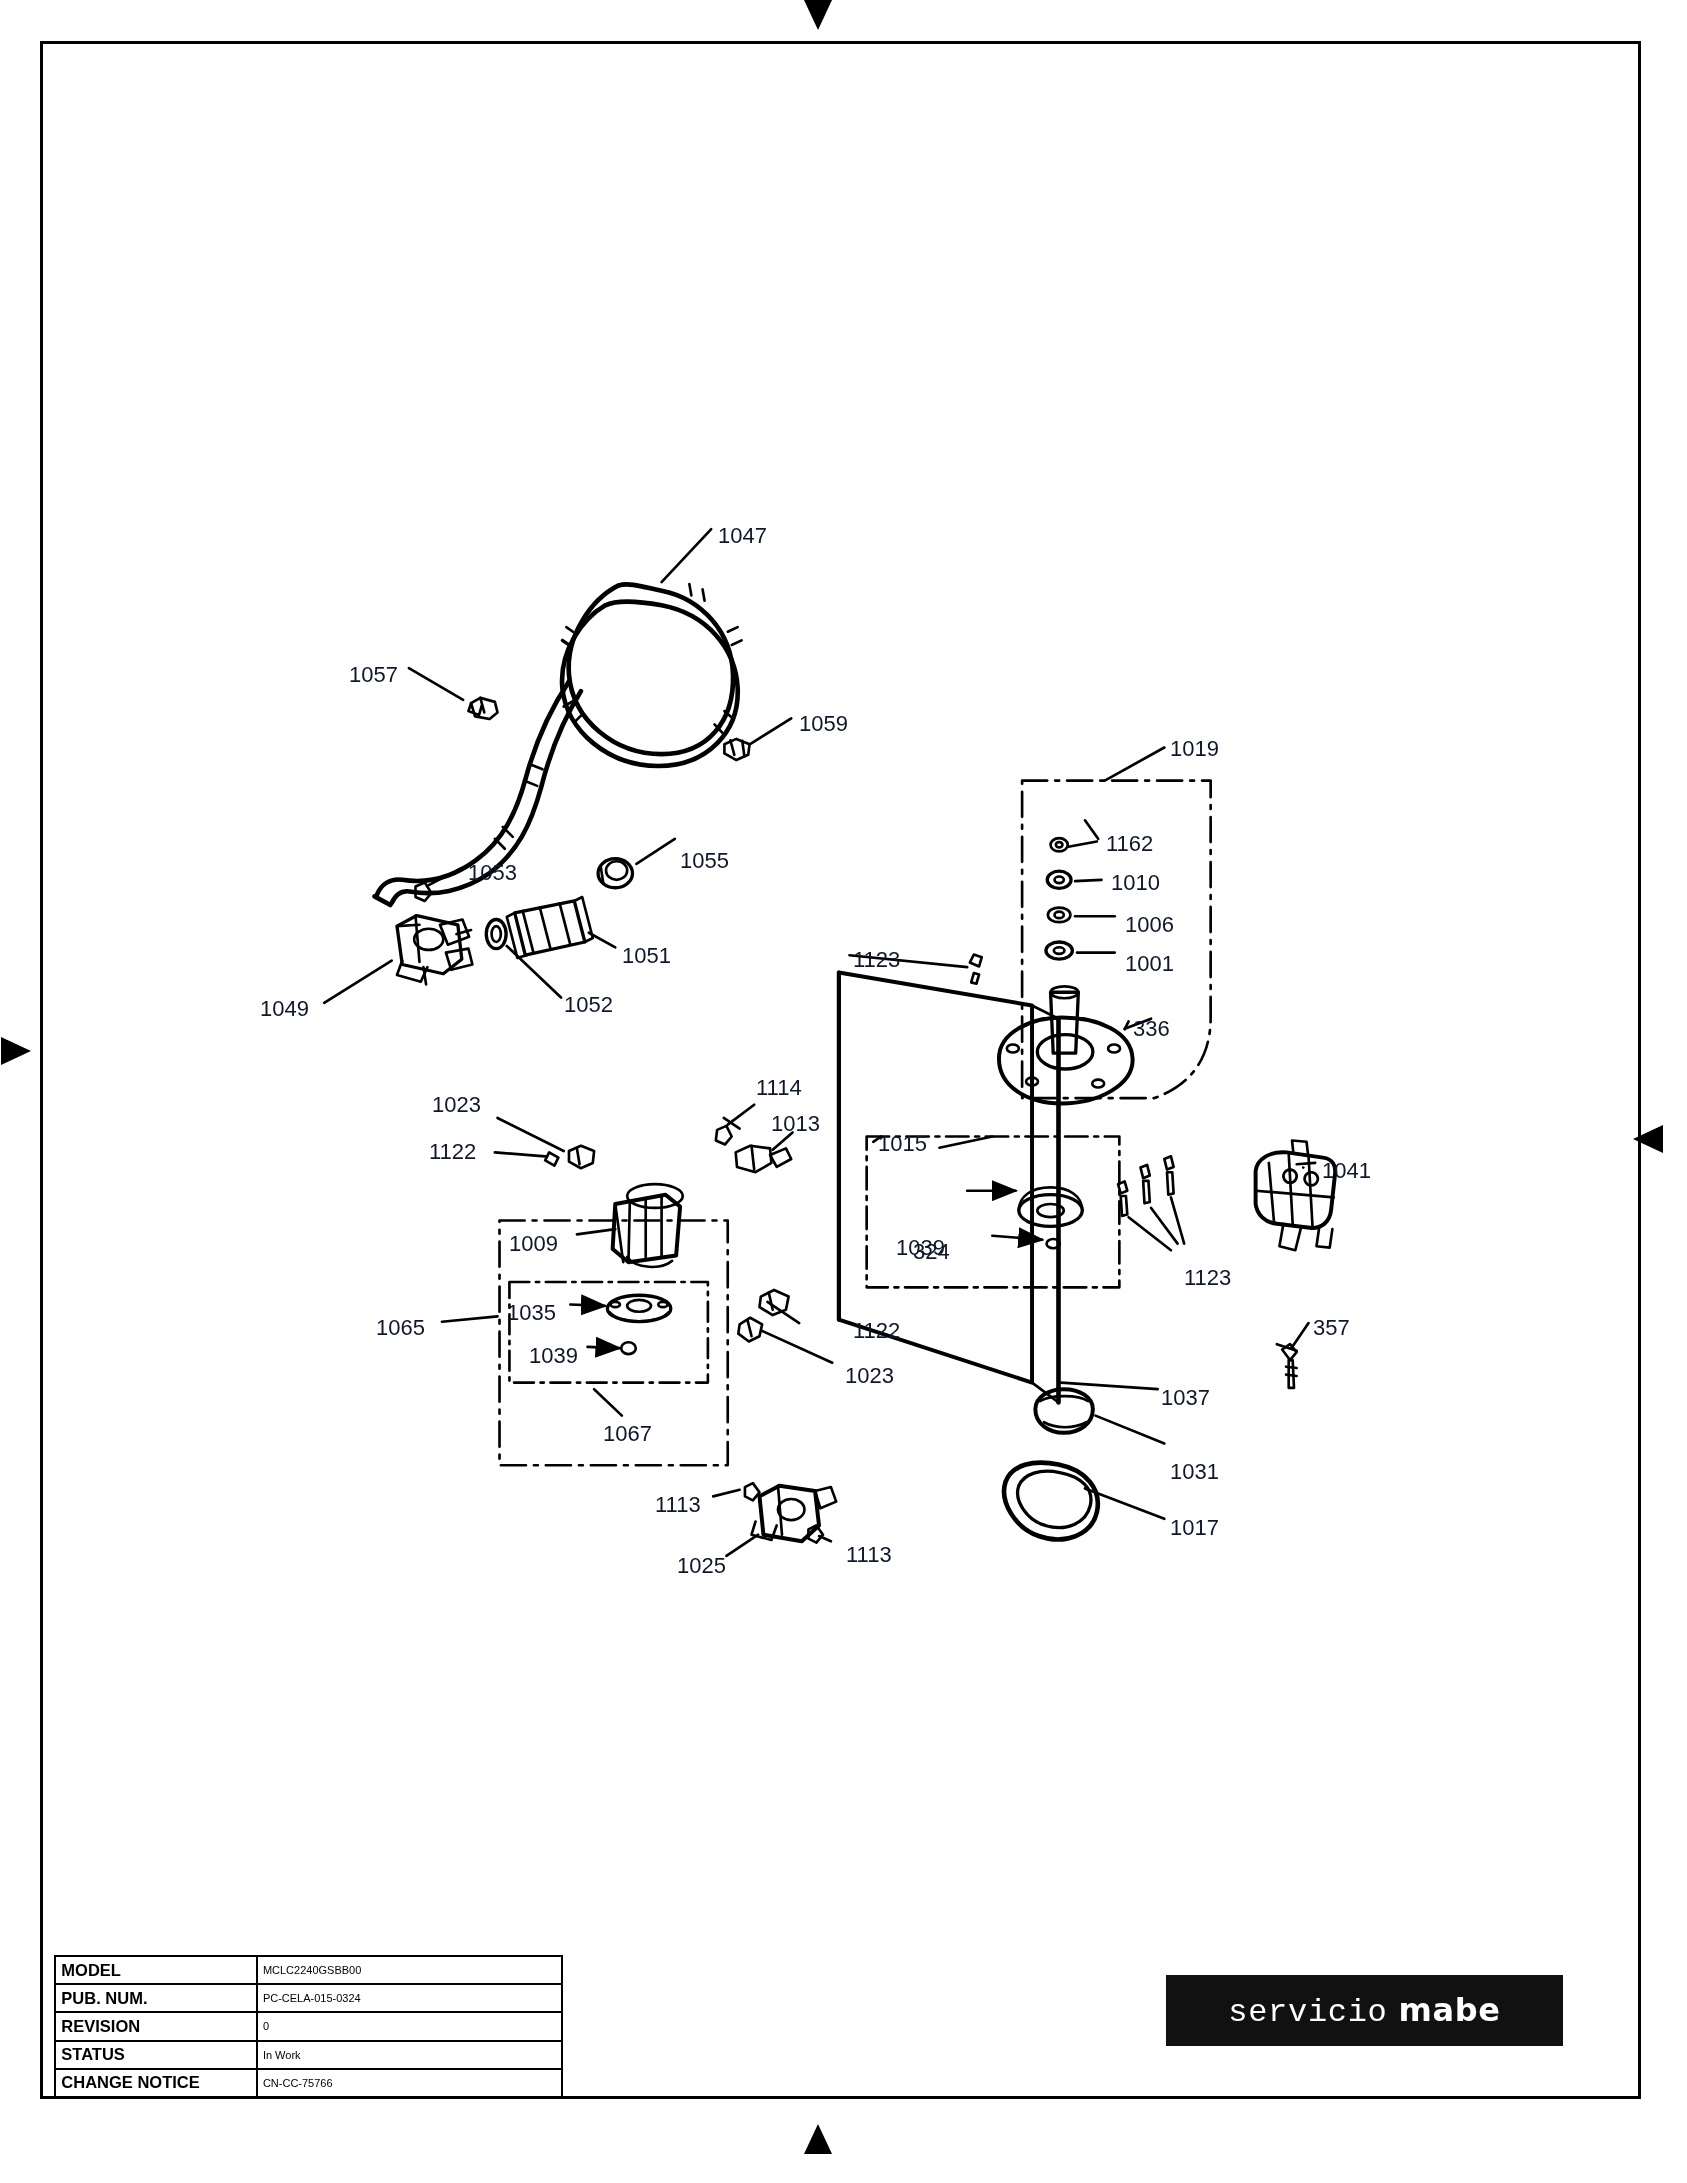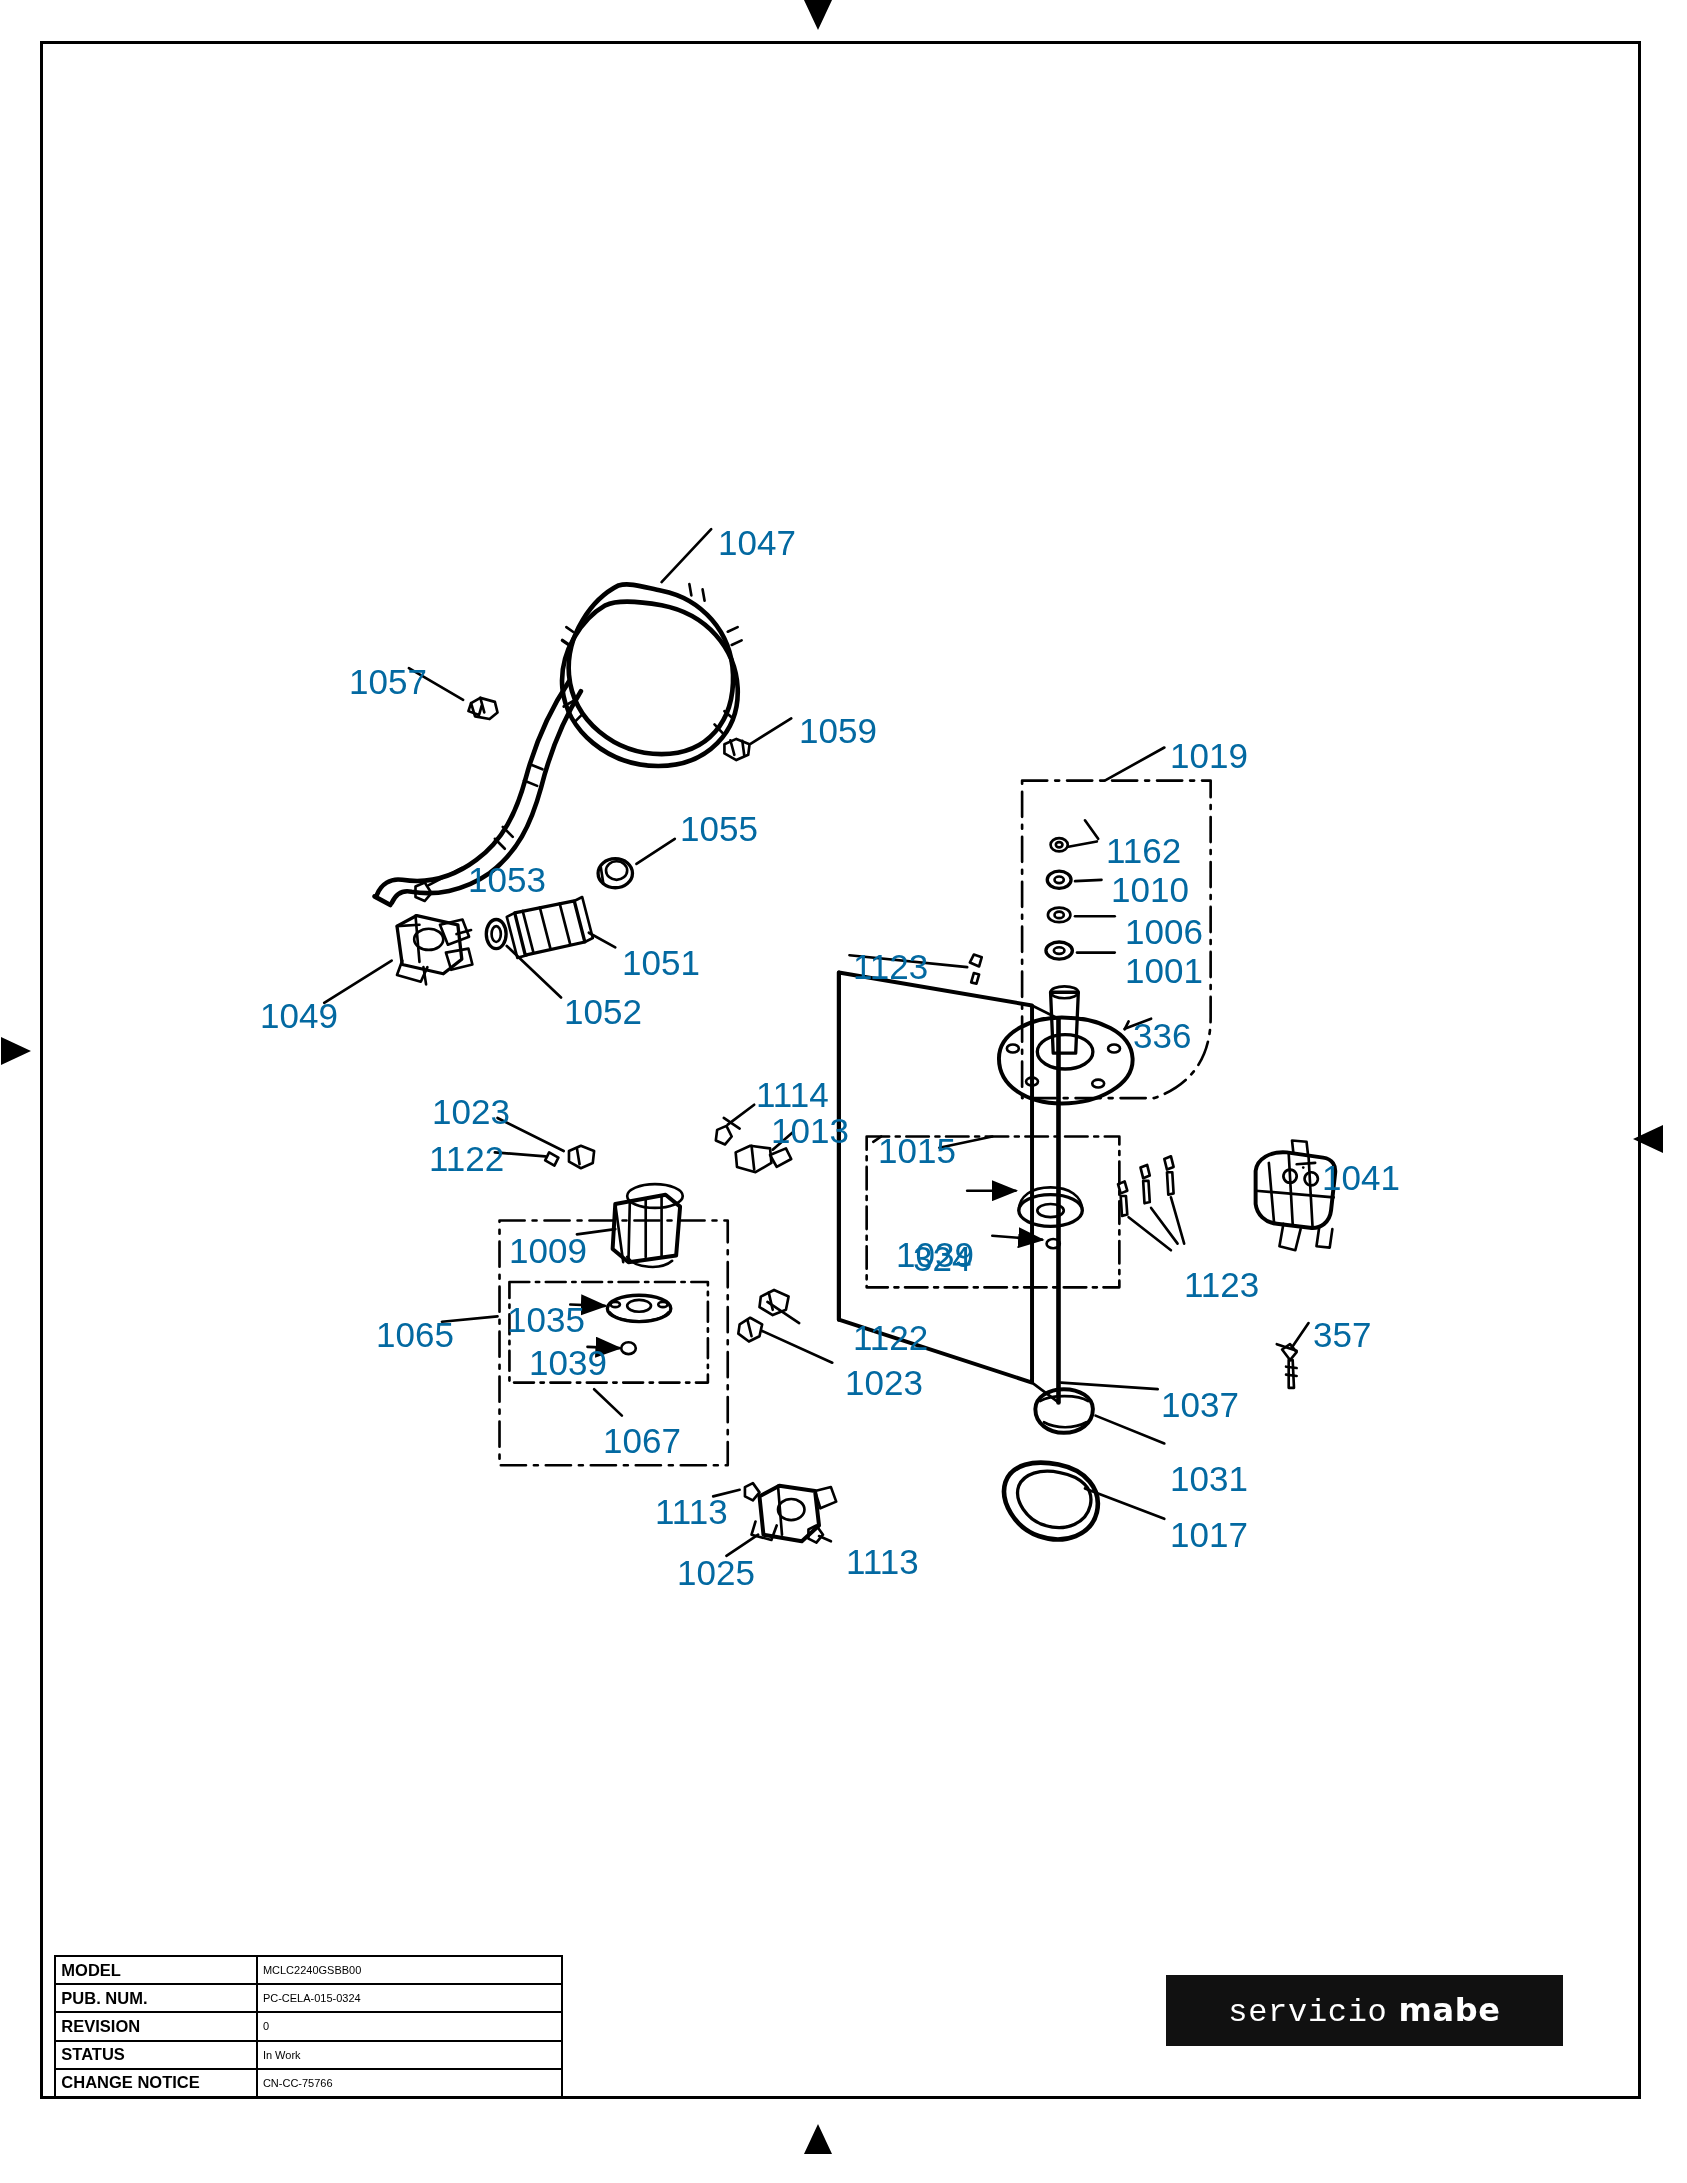--- a/index.html
+++ b/index.html
@@ -63,22 +63,22 @@
     position: absolute;
     left: 0; top: 0;
     width: 1687px;
     height: 2183px;
     pointer-events: none;
   }
   
   .callout {
     position: absolute;
     font-family: "Liberation Sans", sans-serif;
-    font-size: 35px;
-    color: #0369a1;
+    font-size: 22px;
+    color: #0f172a;
     white-space: nowrap;
     letter-spacing: 0px;
   }
   
   .titleblock {
     position: absolute;
     left: 54px;
     top: 1955px;
     width: 509px;
     border-collapse: collapse;
@@ -368,21 +368,21 @@
     <defs>
       <marker id="arrHead" markerWidth="10" markerHeight="8" refX="9" refY="4" orient="auto">
         <path d="M0,0 L10,4 L0,8 z" fill="#000"></path>
       </marker>
     </defs>
   </svg>
 
   <div class="callout" style="left:718px;top:523px;">1047</div>
   <div class="callout" style="left:349px;top:662px;">1057</div>
   <div class="callout" style="left:799px;top:711px;">1059</div>
-  <div class="callout" style="left:680px;top:809px;">1055</div>
+  <div class="callout" style="left:680px;top:848px;">1055</div>
   <div class="callout" style="left:468px;top:860px;">1053</div>
   <div class="callout" style="left:622px;top:943px;">1051</div>
   <div class="callout" style="left:564px;top:992px;">1052</div>
   <div class="callout" style="left:260px;top:996px;">1049</div>
   <div class="callout" style="left:1170px;top:736px;">1019</div>
   <div class="callout" style="left:1106px;top:831px;">1162</div>
   <div class="callout" style="left:1111px;top:870px;">1010</div>
   <div class="callout" style="left:1125px;top:912px;">1006</div>
   <div class="callout" style="left:1125px;top:951px;">1001</div>
   <div class="callout" style="left:853px;top:947px;">1123</div>

